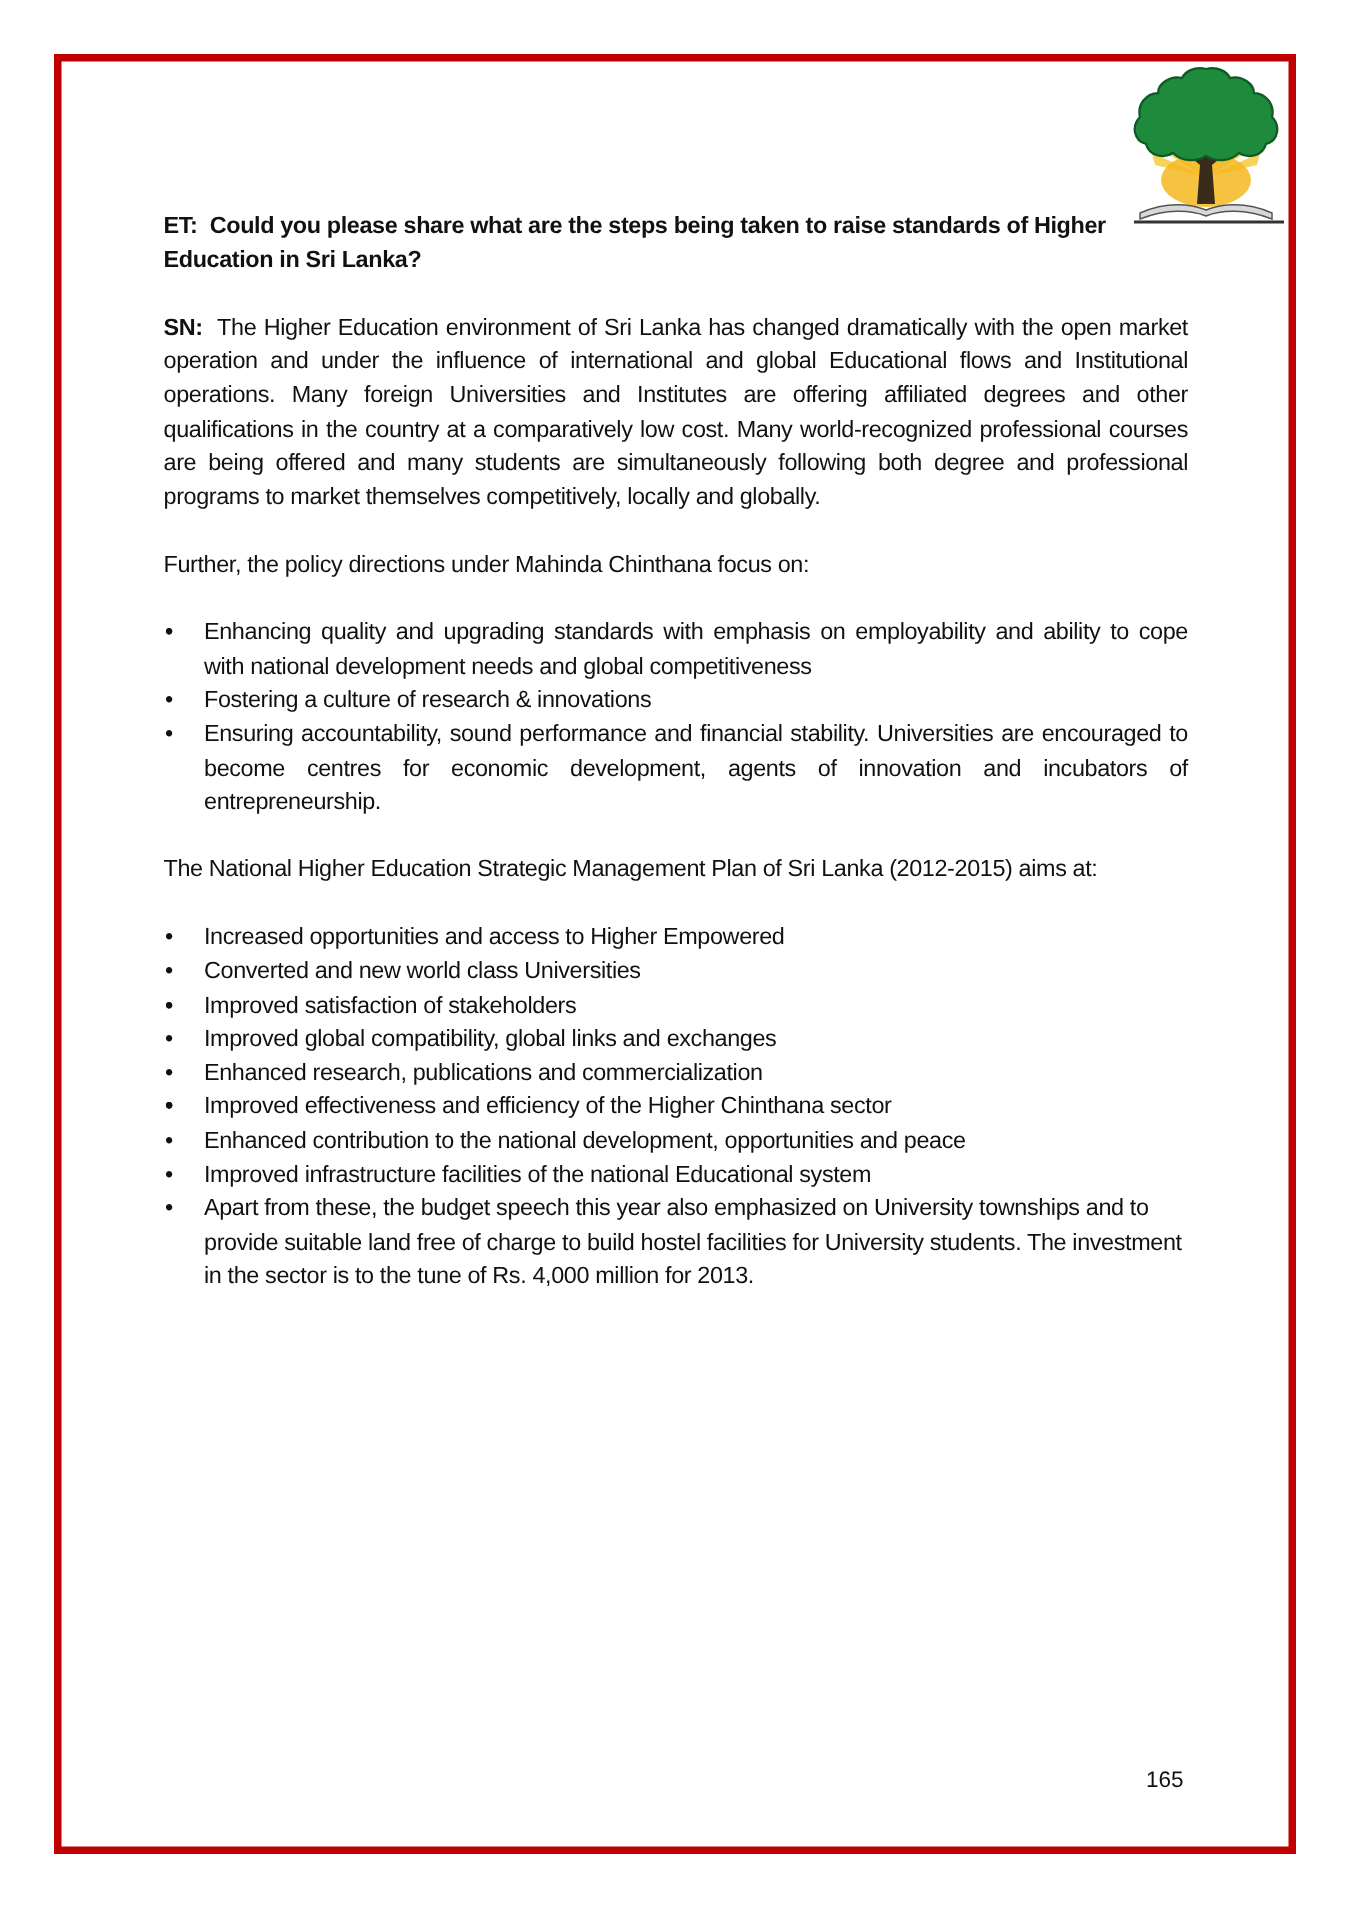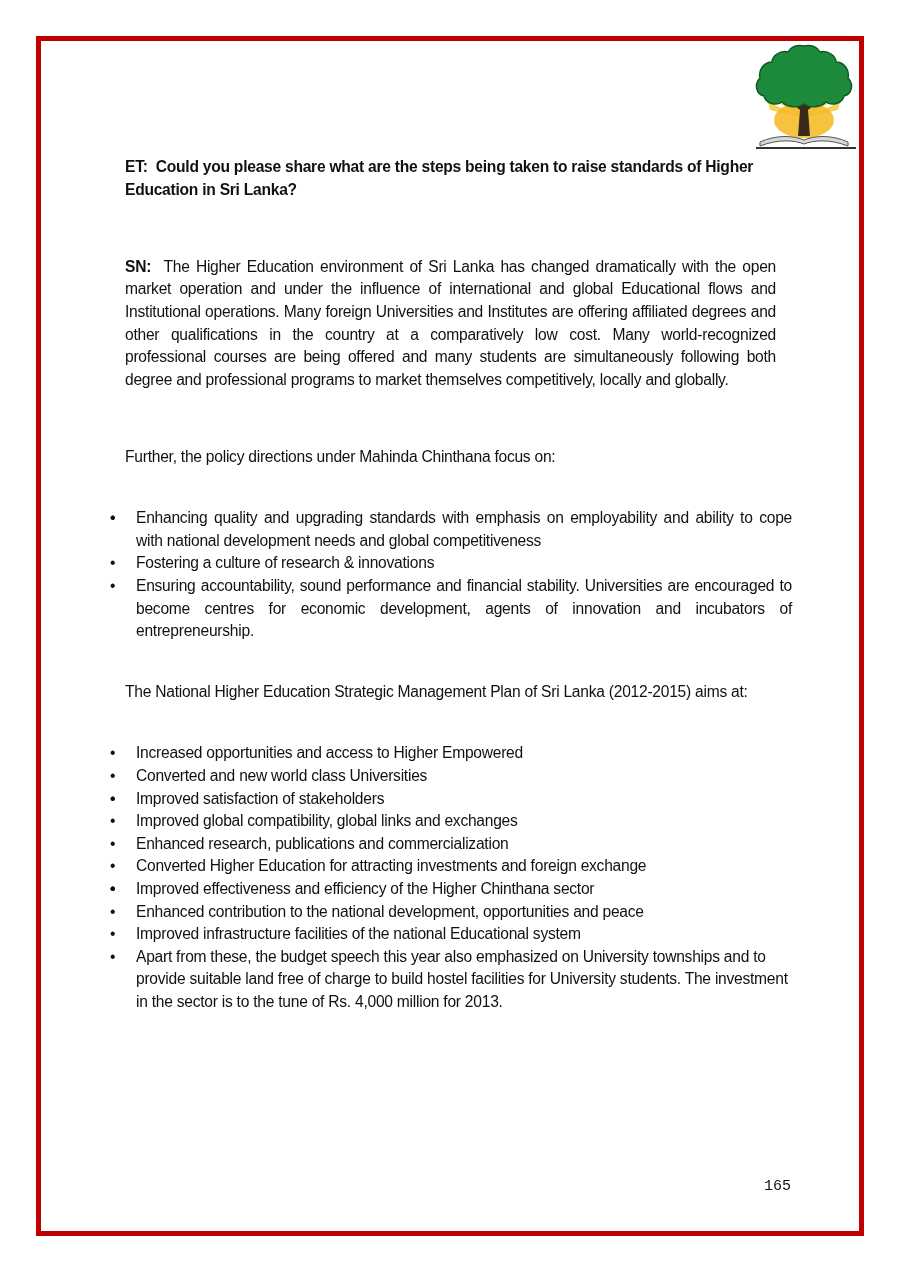--- a/index.html
+++ b/index.html
@@ -9,33 +9,33 @@
       width: 818px; height: 1190px;
       border: 5px solid #c00000;
     }
     .logo { position: absolute; left: 748px; top: 40px; width: 112px; height: 112px; }
     .content {
       position: absolute; left: 109px; top: 140px; width: 683px;
       font-family: "Liberation Sans", sans-serif;
       font-size: 15.6px; line-height: 22.6px; color: #111;
       letter-spacing: -0.25px;
     }
-    p { margin: 16px; text-align: justify; }
+    p { margin: 0; text-align: justify; }
     .q { font-weight: bold; text-align: left; width: 630px; }
     .gap { height: 22.6px; }
     b.lead { font-weight: bold; }
     ul { list-style: none; margin: 0; padding: 0; }
     li { position: relative; padding-left: 27px; text-align: justify; }
     li .bullet {
       position: absolute; left: 1px; top: 0; width: 14px; text-align: left;
     }
     .left li { text-align: left; }
     .page-number {
       position: absolute; left: 764px; top: 1178px;
-      font-family: Liberation Mono, monospace; font-size: 15px; color: #111;
+      font-family: Liberation Sans, sans-serif; font-size: 15px; color: #111;
     }
   </style>
 </head>
 <body>
 
 <div class="page-frame"></div>
 
 <svg class="logo" viewBox="0 0 112 112">
   <g>
     <path d="M56 78 L20 62 L22 70 Z M56 78 L92 62 L90 70 Z M56 78 L28 52 L26 60 Z M56 78 L84 52 L86 60 Z M56 78 L36 46 L32 52 Z M56 78 L76 46 L80 52 Z" fill="#f8d25a"></path>
@@ -69,21 +69,21 @@
   <div class="gap"></div>
   <p>The National Higher Education Strategic Management Plan of Sri Lanka (2012-2015) aims at:</p>
   <div class="gap"></div>
   <ul class="left">
     <li><span class="bullet">•</span><span>Increased opportunities and access to Higher Empowered</span></li>
     <li><span class="bullet">•</span><span>Converted and new world class Universities</span></li>
     <li><span class="bullet">•</span></li>
     <li><span class="bullet">•</span><span>Improved satisfaction of stakeholders</span></li>
     <li><span class="bullet">•</span><span>Improved global compatibility, global links and exchanges</span></li>
     <li><span class="bullet">•</span><span>Enhanced research, publications and commercialization</span></li>
-    <li><span class="bullet">•</span><span>Converted Higher Education for attracting investments and foreign exchange</span></li>
+    <li><span class="bullet">•</span></li>
     <li><span class="bullet">•</span></li>
     <li><span class="bullet">•</span></li>
     <li><span class="bullet">•</span><span>Improved effectiveness and efficiency of the Higher Chinthana sector</span></li>
     <li><span class="bullet">•</span><span>Enhanced contribution to the national development, opportunities and peace</span></li>
     <li><span class="bullet">•</span><span>Improved infrastructure facilities of the national Educational system</span></li>
     <li><span class="bullet">•</span><span>Apart from these, the budget speech this year also emphasized on University townships and to provide suitable land free of charge to build hostel facilities for University students. The investment in the sector is to the tune of Rs. 4,000 million for 2013.</span></li>
   </ul>
 </div>
 
 <div class="page-number">165</div>

